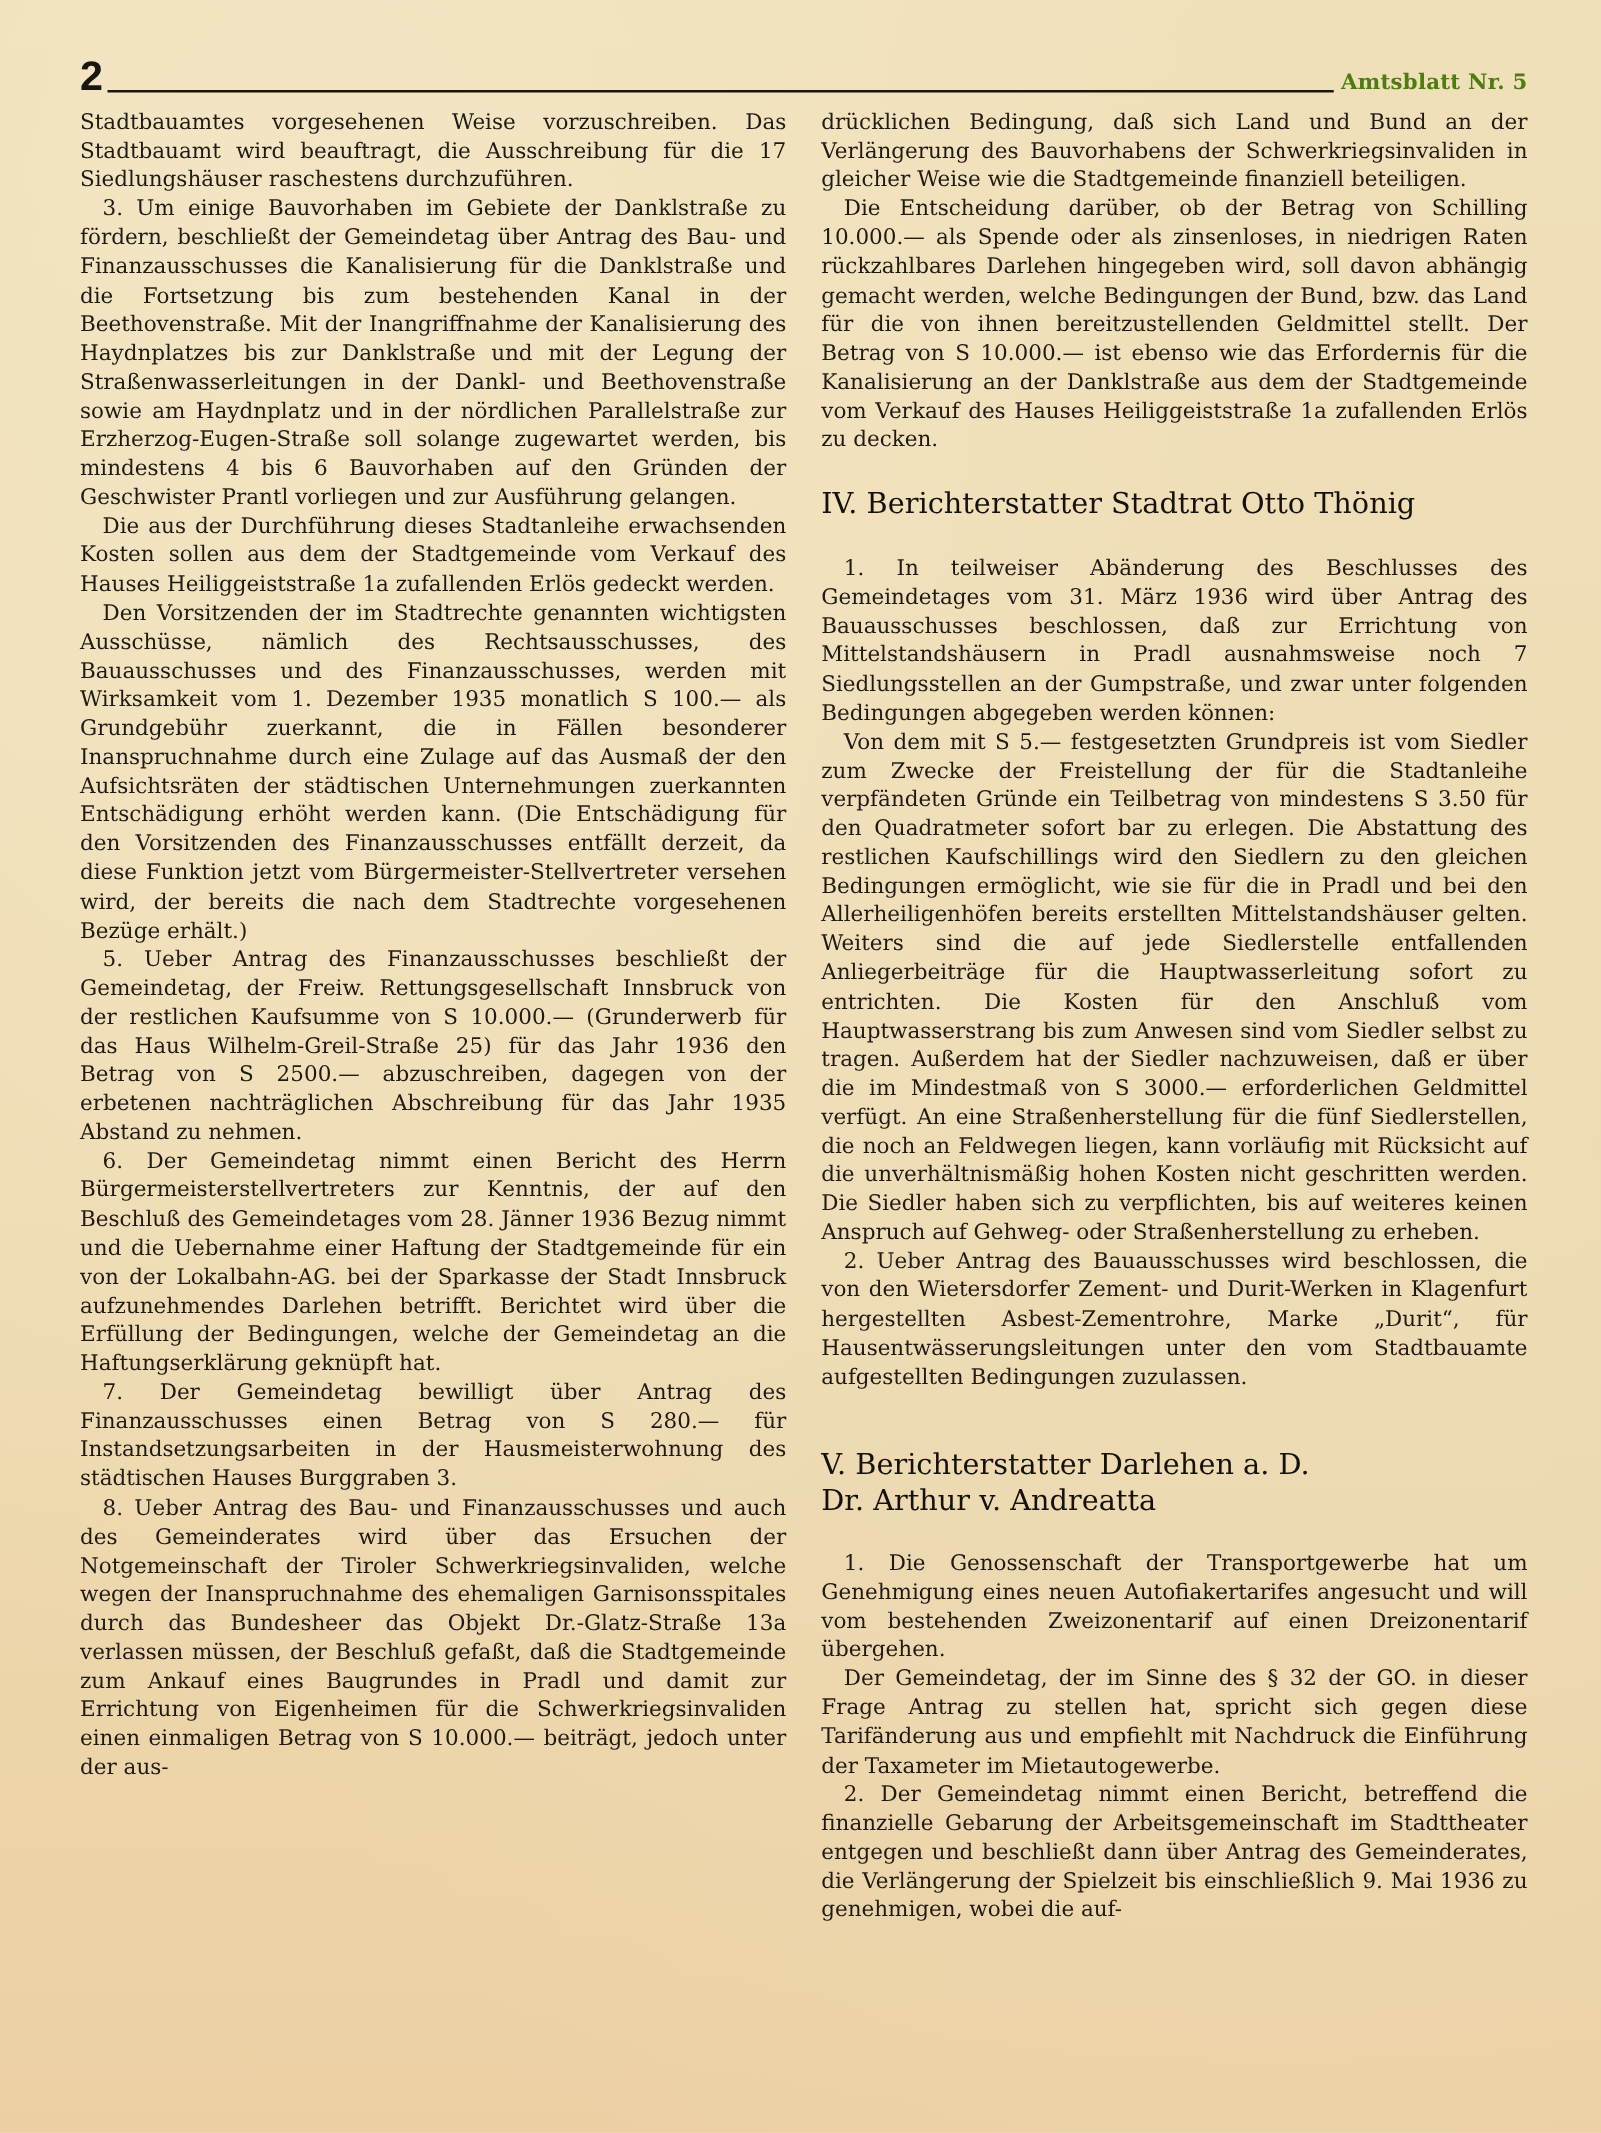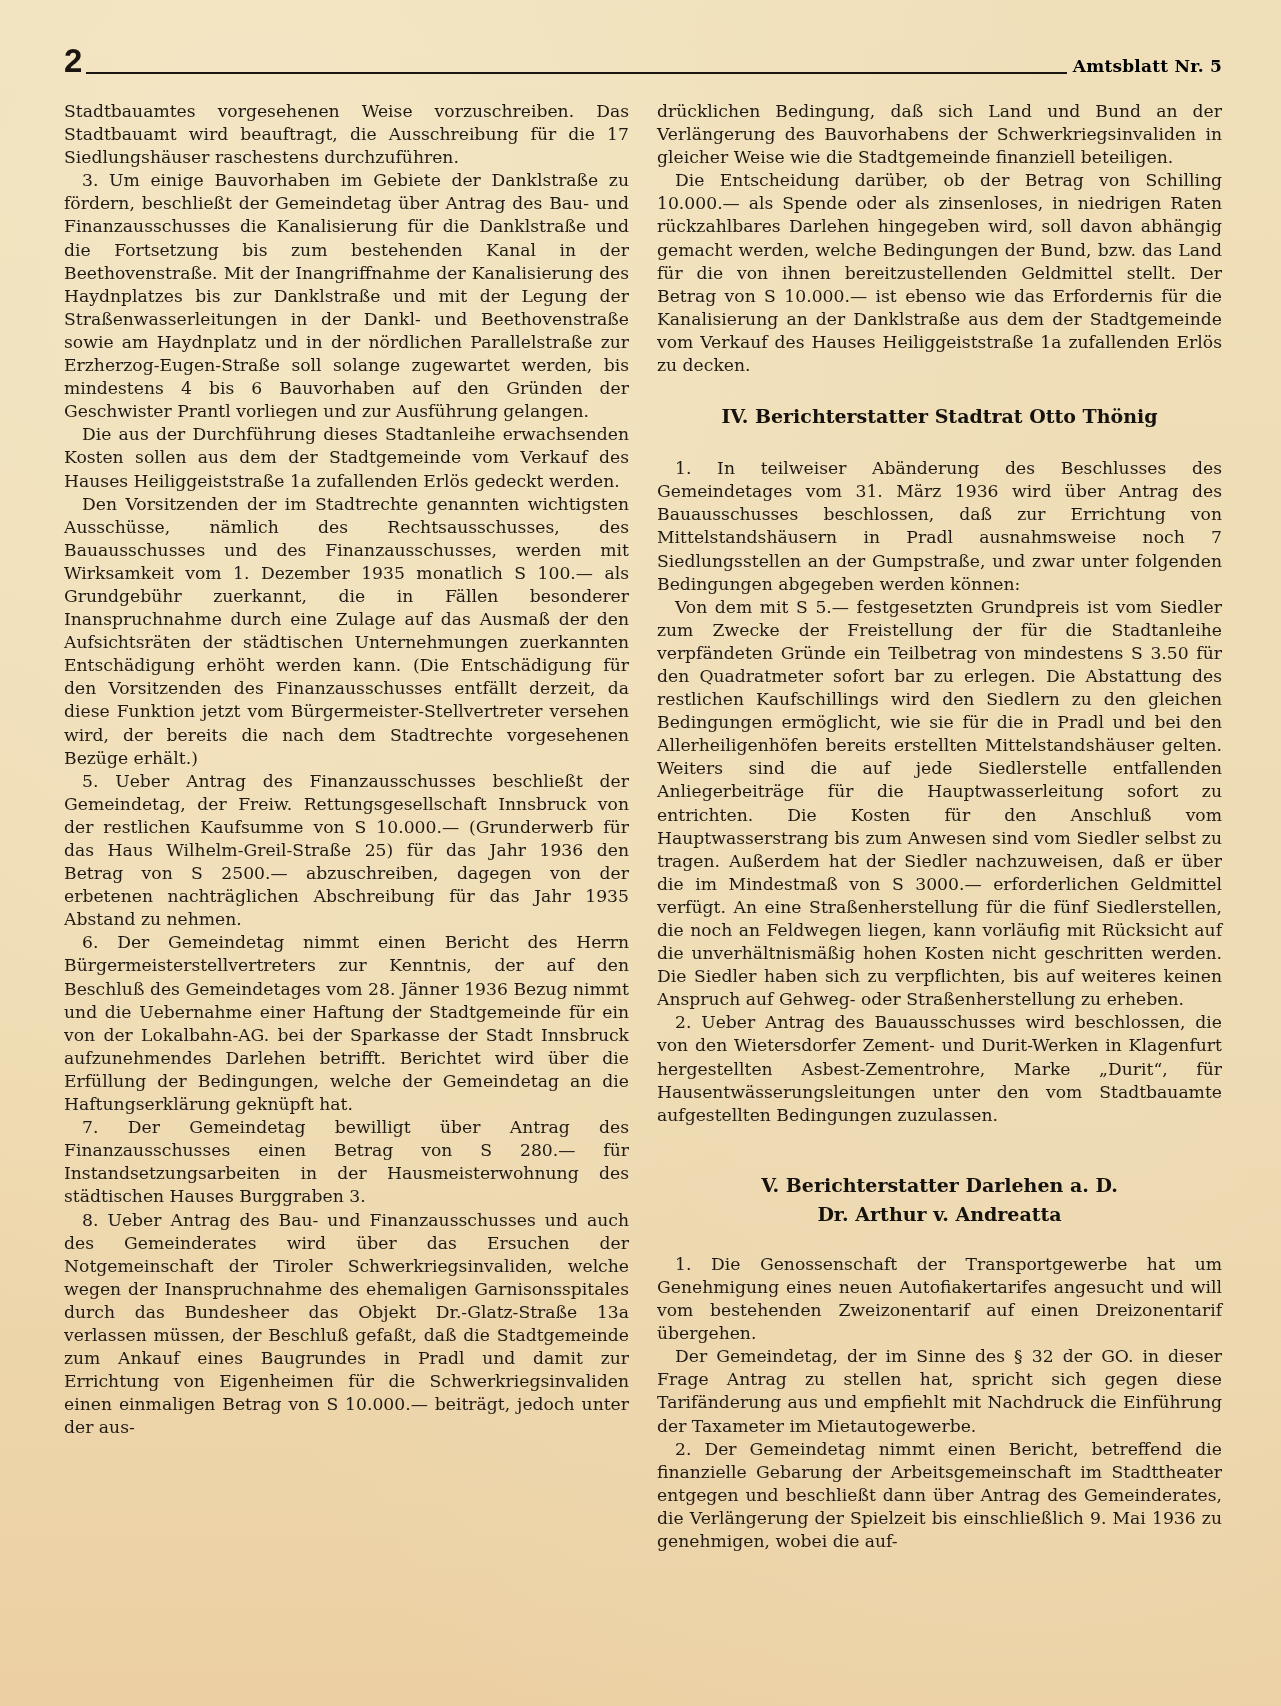--- a/index.html
+++ b/index.html
@@ -37,49 +37,48 @@
       height: 0;
       border-bottom: 2.5px solid #1a1510;
       margin: 0 6px 2px 4px;
     }
     .publication-name {
       font-family: "DejaVu Serif", serif;
       font-weight: bold;
       font-size: 17px;
       letter-spacing: 0.2px;
       line-height: 20px;
-      color: #000000;
+      color: #4d7c0f;
       text-align: center;
     }
     .columns {
       position: absolute;
-      top: 100px;
+      top: 87px;
       left: 64px;
       width: 1158px;
       display: flex;
       justify-content: space-between;
     }
     .column {
       width: 565px;
     }
     .column p {
       margin: 0;
       font-size: 17.2px;
       line-height: 23.1px;
       text-align: justify;
       text-indent: 0;
       hyphens: manual;
     }
     .column p.indent { text-indent: 18px; }
     .section-heading {
       font-family: "DejaVu Serif", serif;
-      font-weight: bold;
-      font-size: 19px;
+      font-weight: normal;
+      font-size: 23px;
       line-height: 29px;
-      text-align: center;
       color: #15110c;
     }
     .section-heading.iv { margin: 25px 0 26px 0; }
     .section-heading.v  { margin: 44px 0 24px 0; }
   </style>
 </head>
 <body>
 
 <header class="page-header">
   <span class="page-number">2</span>

